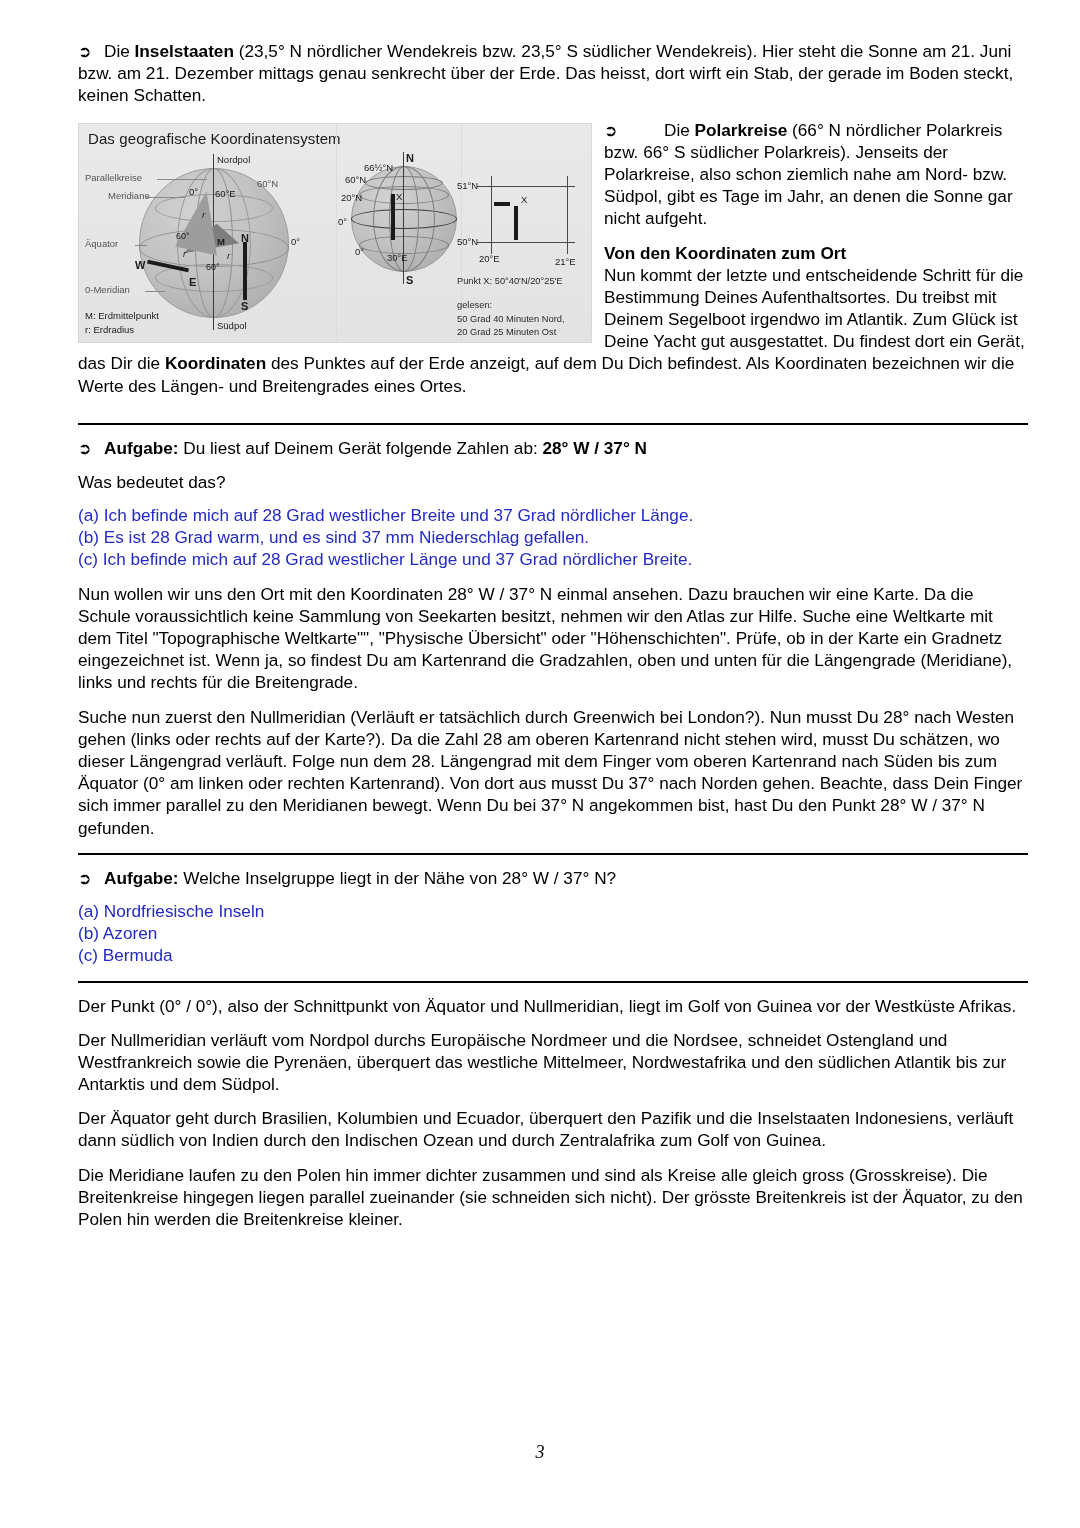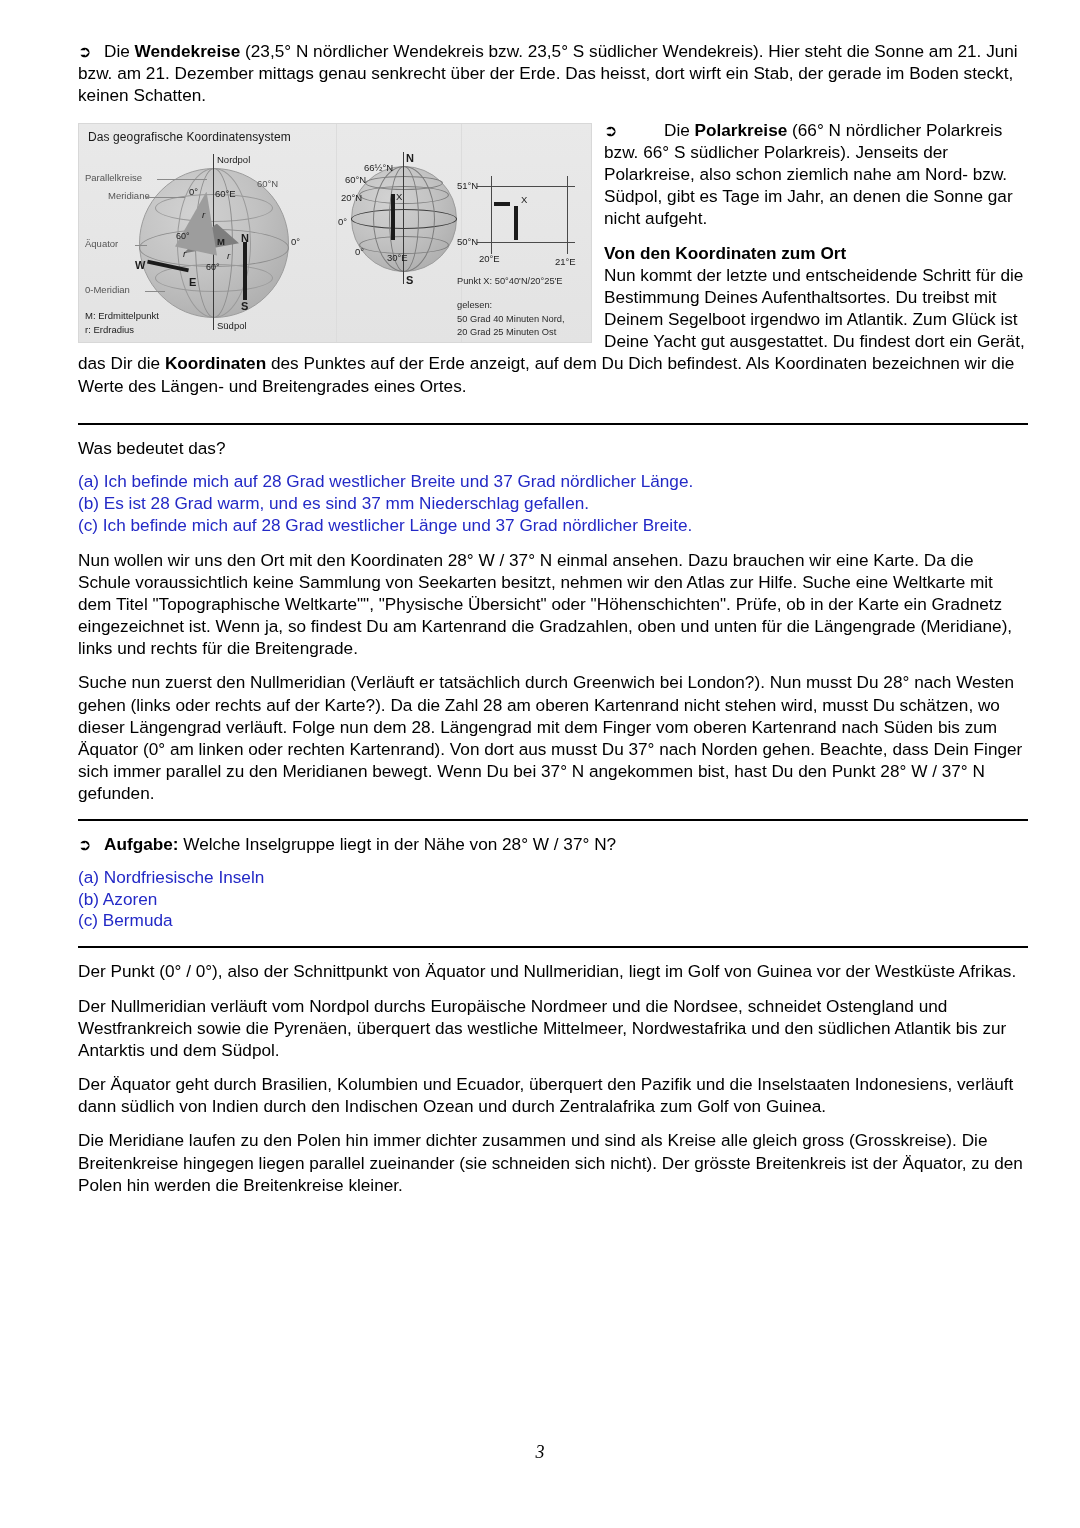--- a/index.html
+++ b/index.html
@@ -65,21 +65,21 @@
     height: 218px;
     background: linear-gradient(to bottom, #e9e9e9, #e3e3e3);
     border: 1px solid #d8d8d8;
     overflow: hidden;
     font-family: "Liberation Sans", sans-serif;
     color: #3a3a3a;
   }
   .fig-title {
     position: absolute;
     left: 9px; top: 6px;
-    font-size: 12px;
+    font-size: 15px;
     color: #1a1a1a;
     letter-spacing: .1px;
   }
   .fig-panel-sep {
     position: absolute;
     top: 0; bottom: 0;
     width: 1px;
     background: #dcdcdc;
   }
   .fig-lbl {
@@ -137,21 +137,21 @@
     font-family: "Liberation Serif", serif;
   }
   .nomargin { margin-bottom: 0; }
 </style>
 </head>
 <body>
 
 <div class="page">
 
   <p class="bullet-para">
-    <span class="marker">➲</span><span>Die </span><b>Wendekreise</b><span> (23,5° N nördlicher Wendekreis bzw. 23,5° S südlicher Wendekreis). Hier steht die Sonne am 21. Juni bzw. am 21. Dezember mittags genau senkrecht über der Erde. Das heisst, dort wirft ein Stab, der gerade im Boden steckt, keinen Schatten.</span>
+    <span class="marker">➲</span><span>Die </span><b>Inselstaaten</b><span> (23,5° N nördlicher Wendekreis bzw. 23,5° S südlicher Wendekreis). Hier steht die Sonne am 21. Juni bzw. am 21. Dezember mittags genau senkrecht über der Erde. Das heisst, dort wirft ein Stab, der gerade im Boden steckt, keinen Schatten.</span>
   </p>
 
   <div class="clearfix">
 
     <div class="figure-wrap">
       <div class="figure">
         <div class="fig-title">Das geografische Koordinatensystem</div>
 
         <div class="fig-panel-sep" style="left:257px"></div>
         <div class="fig-panel-sep" style="left:382px"></div>
@@ -248,20 +248,23 @@
       <span class="marker" style="width:60px">➲</span><span>Die </span><b>Polarkreise</b><span> (66° N nördlicher Polarkreis bzw. 66° S südlicher Polarkreis). Jenseits der Polarkreise, also schon ziemlich nahe am Nord- bzw. Südpol, gibt es Tage im Jahr, an denen die Sonne gar nicht aufgeht.</span>
     </p>
 
     <p class="nomargin"><b>Von den Koordinaten zum Ort</b></p>
 
     <p><span>Nun kommt der letzte und entscheidende Schritt für die Bestimmung Deines Aufenthaltsortes. Du treibst mit Deinem Segelboot irgendwo im Atlantik. Zum Glück ist Deine Yacht gut ausgestattet. Du findest dort ein Gerät, das Dir die </span><b>Koordinaten</b><span> des Punktes auf der Erde anzeigt, auf dem Du Dich befindest. Als Koordinaten bezeichnen wir die Werte des Längen- und Breitengrades eines Ortes.</span></p>
   </div>
 
   <hr class="rule">
 
+  <p class="bullet-para">
+    <span class="marker">➲</span><b>Aufgabe:</b><span> Du liest auf Deinem Gerät folgende Zahlen ab: </span><b>28° W /  37° N</b>
+  </p>
 
   <p>Was bedeutet das?</p>
 
   <div class="answers">
     <div>(a) Ich befinde mich auf 28 Grad westlicher Breite und 37 Grad nördlicher Länge.</div>
     <div>(b) Es ist 28 Grad warm, und es sind 37 mm Niederschlag gefallen.</div>
     <div>(c) Ich befinde mich auf 28 Grad westlicher Länge und 37 Grad nördlicher Breite.</div>
   </div>
 
   <p>Nun wollen wir uns den Ort mit den Koordinaten 28° W / 37° N einmal ansehen. Dazu brauchen wir eine Karte. Da die Schule voraussichtlich keine Sammlung von Seekarten besitzt, nehmen wir den Atlas zur Hilfe. Suche eine Weltkarte mit dem Titel "Topographische Weltkarte"", "Physische Übersicht" oder "Höhenschichten". Prüfe, ob in der Karte ein Gradnetz eingezeichnet ist. Wenn ja, so findest Du am Kartenrand die Gradzahlen, oben und unten für die Längengrade (Meridiane), links und rechts für die Breitengrade.</p>

